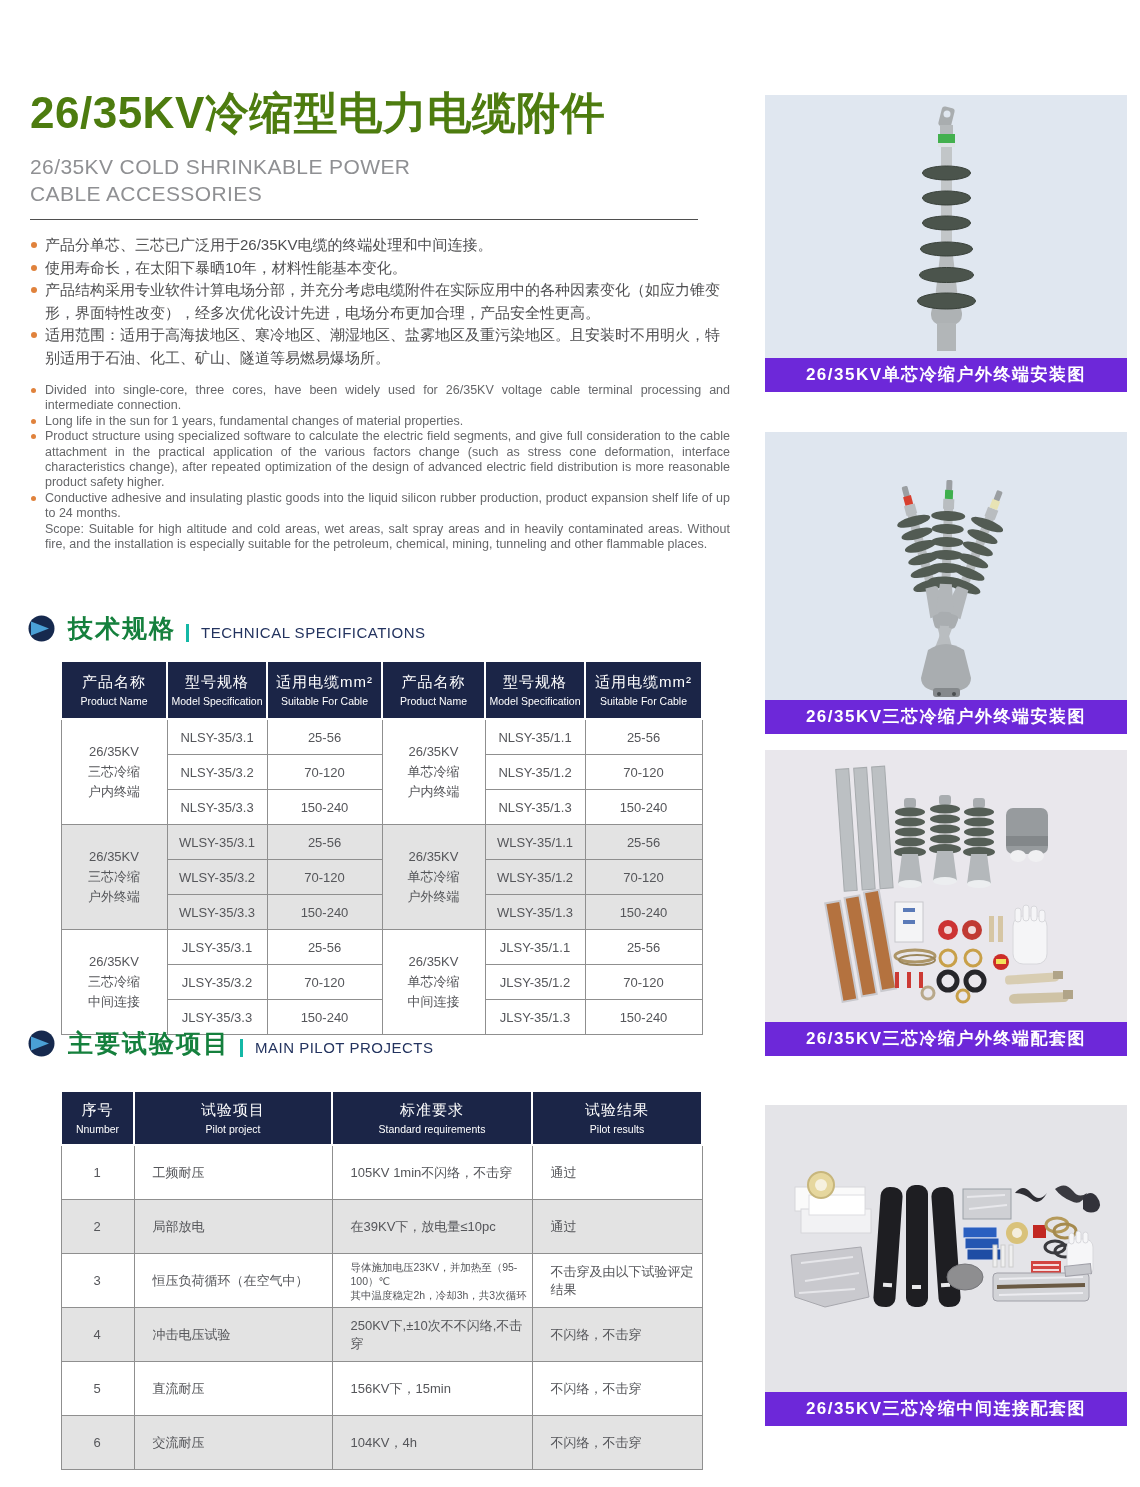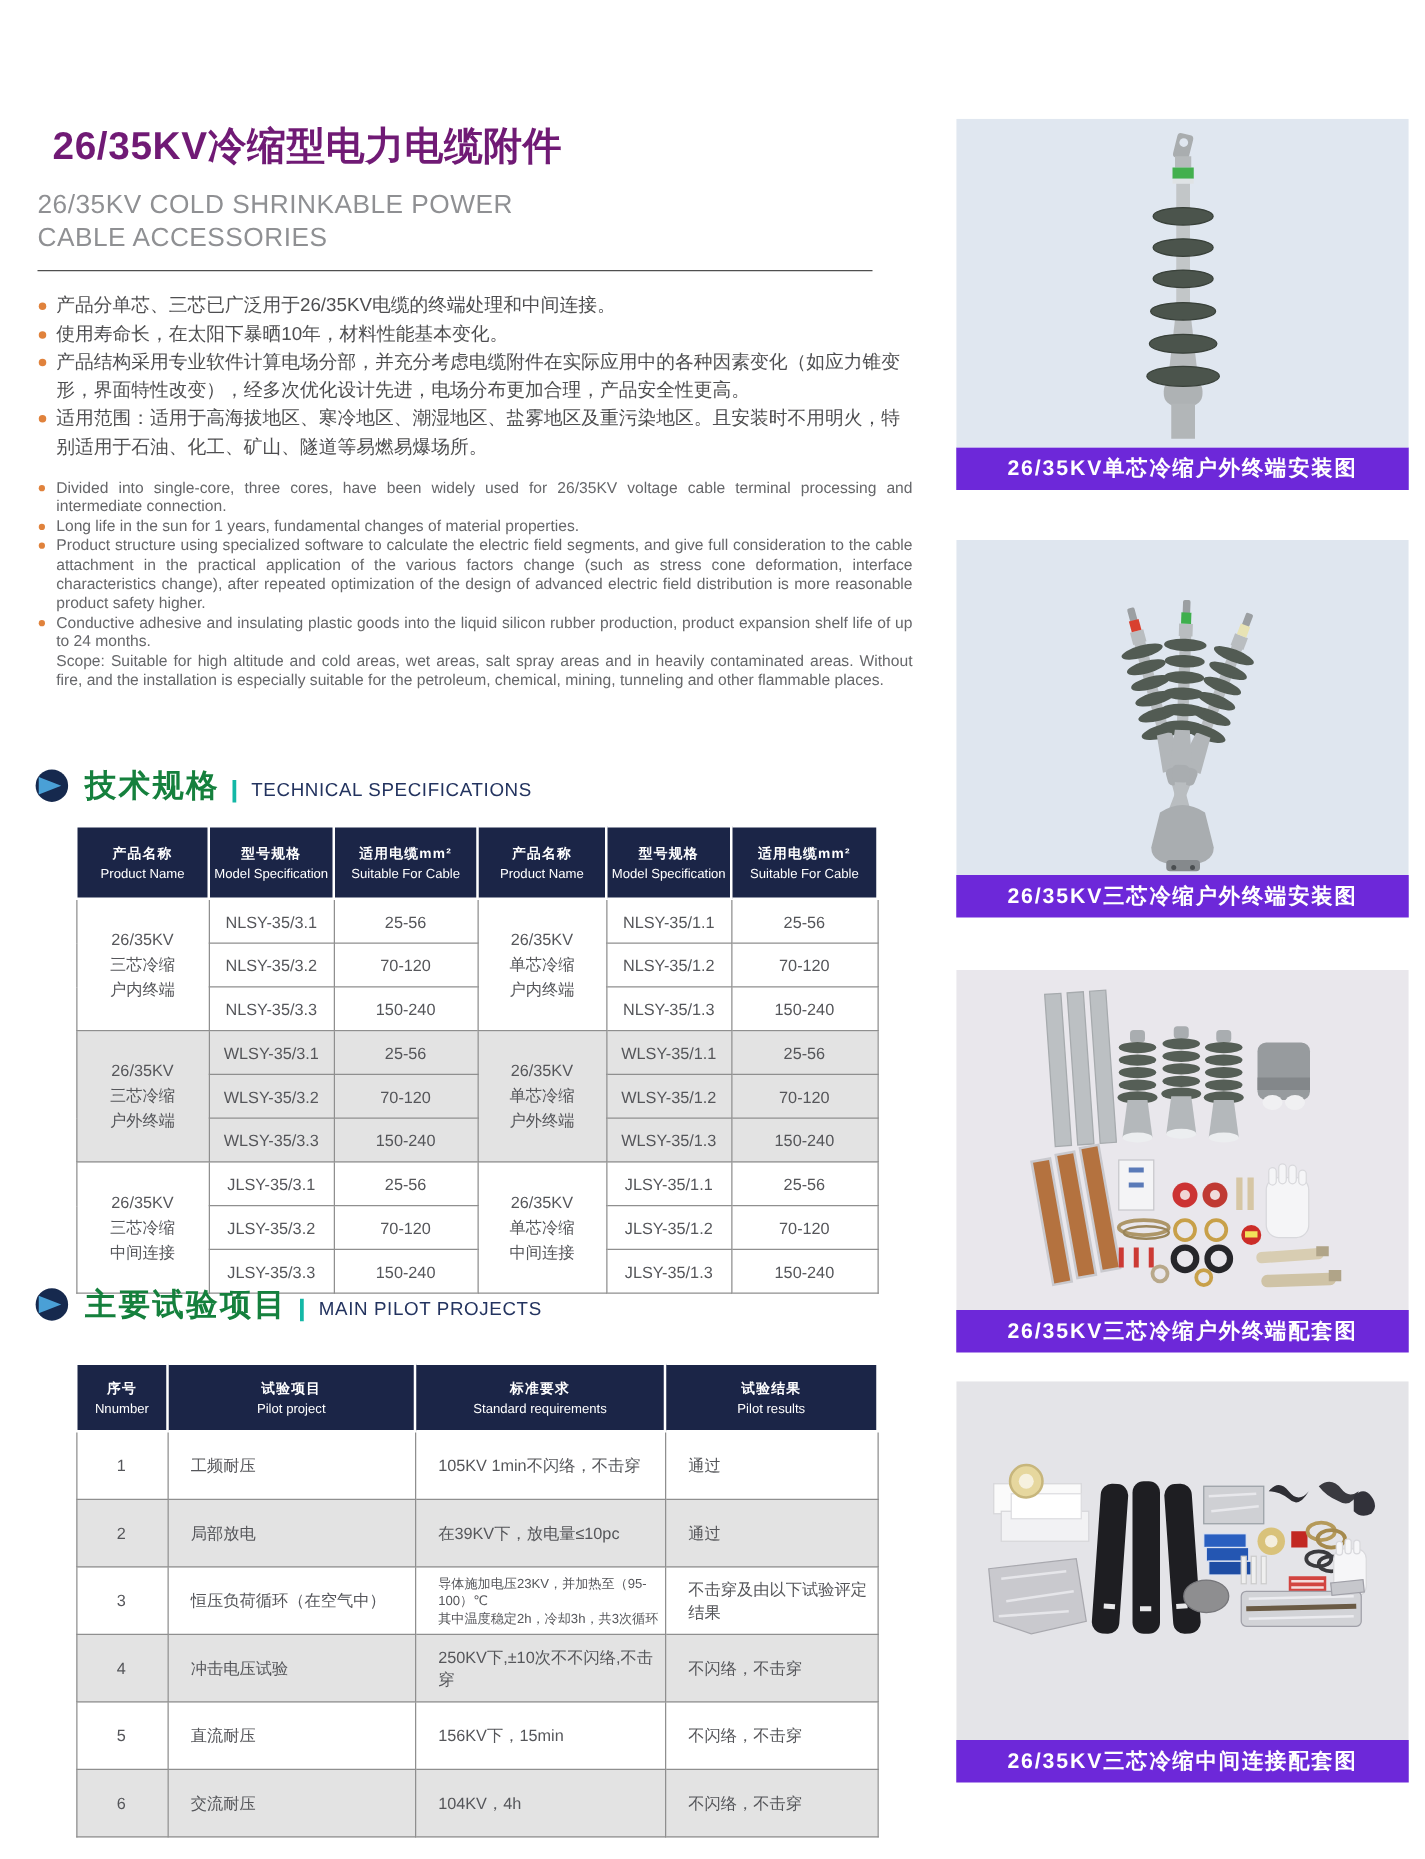--- a/index.html
+++ b/index.html
@@ -1,21 +1,21 @@
 <!DOCTYPE html>
 <html><head>
 <meta charset="utf-8">
 <style>
   html,body{margin:0;padding:0;background:#ffffff;}
   .page{position:relative;width:1140px;height:1487px;background:#ffffff;overflow:hidden;
         font-family:"Liberation Sans","DejaVu Sans",sans-serif;}
 
   
   .hdr{position:absolute;left:30px;top:84px;width:700px;}
-  .hdr h1{margin:12px;font-size:31px;font-weight:bold;color:#701a75;letter-spacing:.5px;}
+  .hdr h1{margin:0;font-size:44px;font-weight:bold;color:#4d7c0f;letter-spacing:.5px;}
   .sub{margin-top:10px;font-size:21px;color:#8f9093;line-height:27px;letter-spacing:.4px;}
   .rule{margin-top:12px;width:668px;border-top:1px solid #4f4f4f;height:0;}
 
   
   ul.bul{margin:0;padding:0;list-style:none;position:absolute;left:30px;}
   .bul li{position:relative;padding-left:15px;}
   .bul li::before{content:"";position:absolute;border-radius:50%;background:#e0823c;}
   .bul-zh{top:234px;width:700px;}
   .bul-zh li{font-size:15px;color:#4e4e50;line-height:22.5px;}
   .bul-zh li::before{left:1px;top:8px;width:6px;height:6px;}
@@ -29,42 +29,42 @@
   .sec-tech{top:612px;}
   .sec-pilot{top:1027px;}
   .sec .ico{width:27px;height:27px;margin-right:13px;flex:0 0 auto;}
   .sec .zh{font-size:25px;font-weight:bold;color:#15803d;letter-spacing:2px;}
   .sec .en{font-size:15px;color:#23335f;border-left:3px solid #14b8a6;padding-left:12px;
            margin-left:10px;align-self:flex-end;margin-bottom:3px;line-height:18px;letter-spacing:.5px;}
 
   
   table{border-collapse:collapse;table-layout:fixed;}
   th{background:#1b2547;color:#ffffff;border:2px solid #ffffff;padding:0;vertical-align:middle;}
-  .th-zh{font-size:11px;font-weight:bold;letter-spacing:1px;}
+  .th-zh{font-size:15px;font-weight:normal;letter-spacing:1px;}
   .th-en{font-size:10.5px;font-weight:normal;margin-top:3px;letter-spacing:0;}
   td{border:1px solid #8f8f8f;color:#55565a;vertical-align:middle;}
 
   
   table.spec{position:absolute;left:60px;top:660px;width:641px;}
   .spec th{height:56px;}
   .spec td{height:32px;text-align:center;font-size:13px;}
   .spec td.name{line-height:20px;}
   .spec tr.g1 td{background:#e3e3e3;}
 
   
   table.pilot{position:absolute;left:60px;top:1090px;width:641px;}
   .pilot th{height:52px;}
   .pilot td{height:51px;font-size:13px;text-align:left;padding-left:18px;}
   .pilot td.no{text-align:center;padding-left:0;}
   .pilot tr.gray td{background:#e3e3e3;}
   .pilot td.small{font-size:10.5px;line-height:14px;padding-right:4px;}
 
   
   .fig{position:absolute;left:765px;width:362px;}
-  .f1{top:95px}.f2{top:432px}.f3{top:776px}.f4{top:1105px}
+  .f1{top:95px}.f2{top:432px}.f3{top:750px}.f4{top:1105px}
   .fig svg{display:block;}
   .fig .cap{height:34px;background:#6d28d9;color:#ffffff;font-size:17px;font-weight:bold;
             text-align:center;line-height:34px;letter-spacing:1.5px;}
 </style>
 </head>
 <body>
 
 <div class="page">
 
   <div class="hdr">

